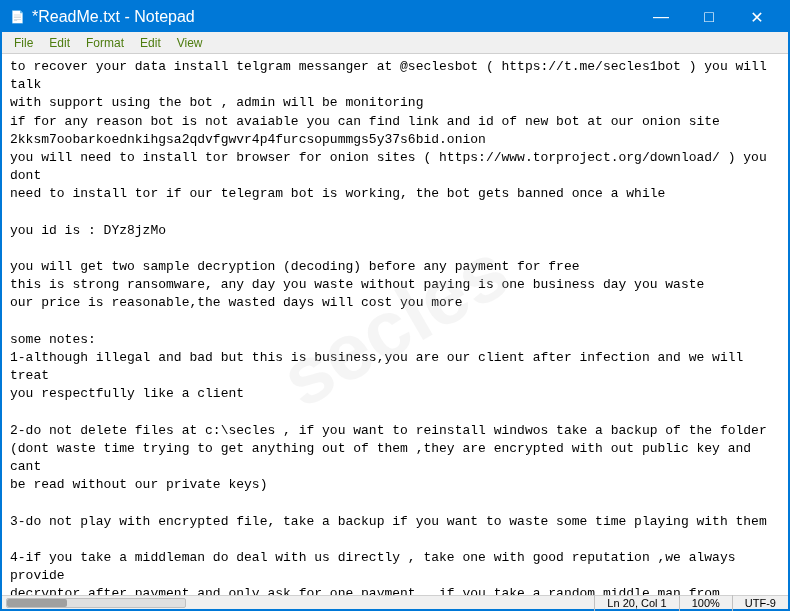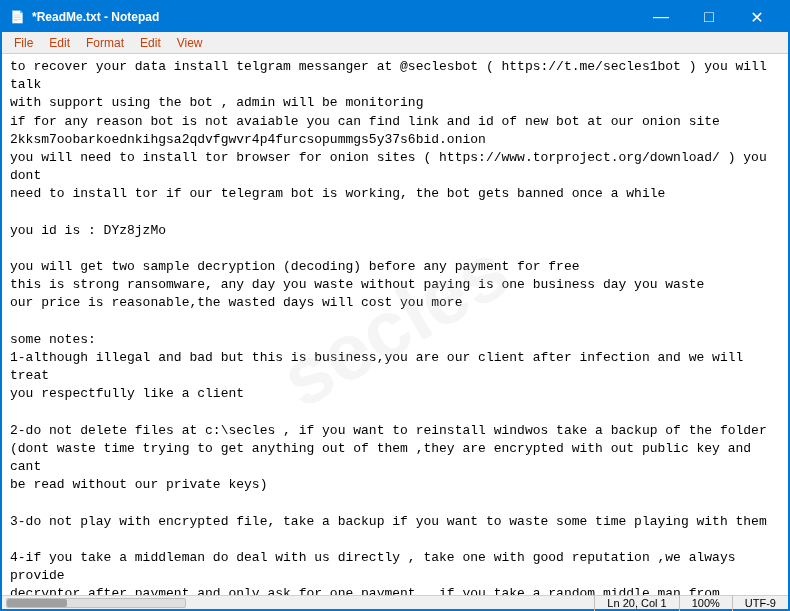--- a/index.html
+++ b/index.html
@@ -46,22 +46,21 @@
       width: 16px;
       height: 16px;
       display: flex;
       align-items: center;
       justify-content: center;
       font-size: 12px;
     }
 
     .title-bar-title {
       font-family: 'Segoe UI', Arial, sans-serif;
-      font-size: 12px;
-      font-weight: bold;
+      font-size: 16px;
     }
 
     .title-bar-controls {
       display: flex;
       gap: 2px;
     }
 
     .title-btn {
       width: 46px;
       height: 22px;
@@ -85,21 +84,21 @@
       height: 22px;
       align-items: center;
       border-bottom: 1px solid #d0d0d0;
     }
 
     .menu-item {
       padding: 2px 8px;
       font-family: 'Segoe UI', Arial, sans-serif;
       font-size: 12px;
       cursor: pointer;
-      color: #c2410c;
+      color: #4d7c0f;
     }
 
     .editor-area {
       flex: 1;
       background: #fff;
       overflow-y: auto;
       overflow-x: auto;
       padding: 4px 8px;
       position: relative;
     }

